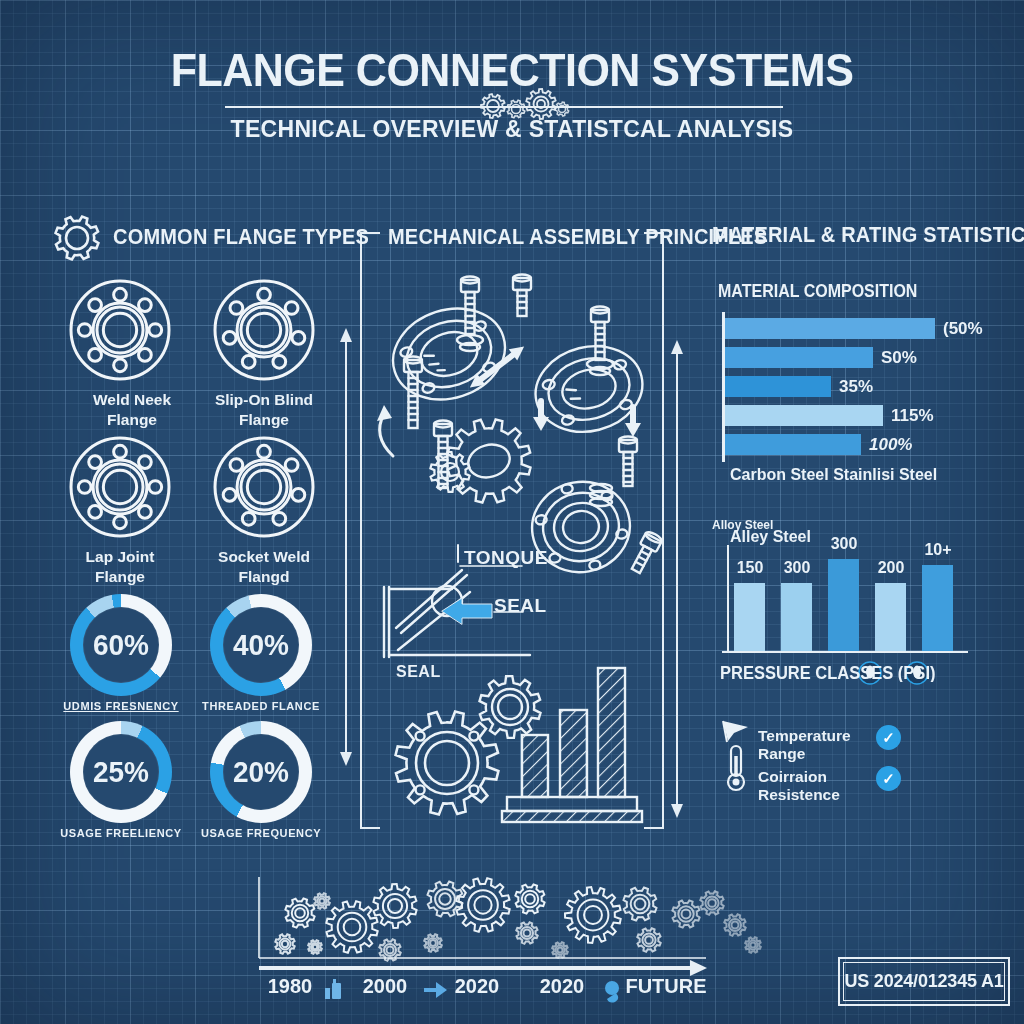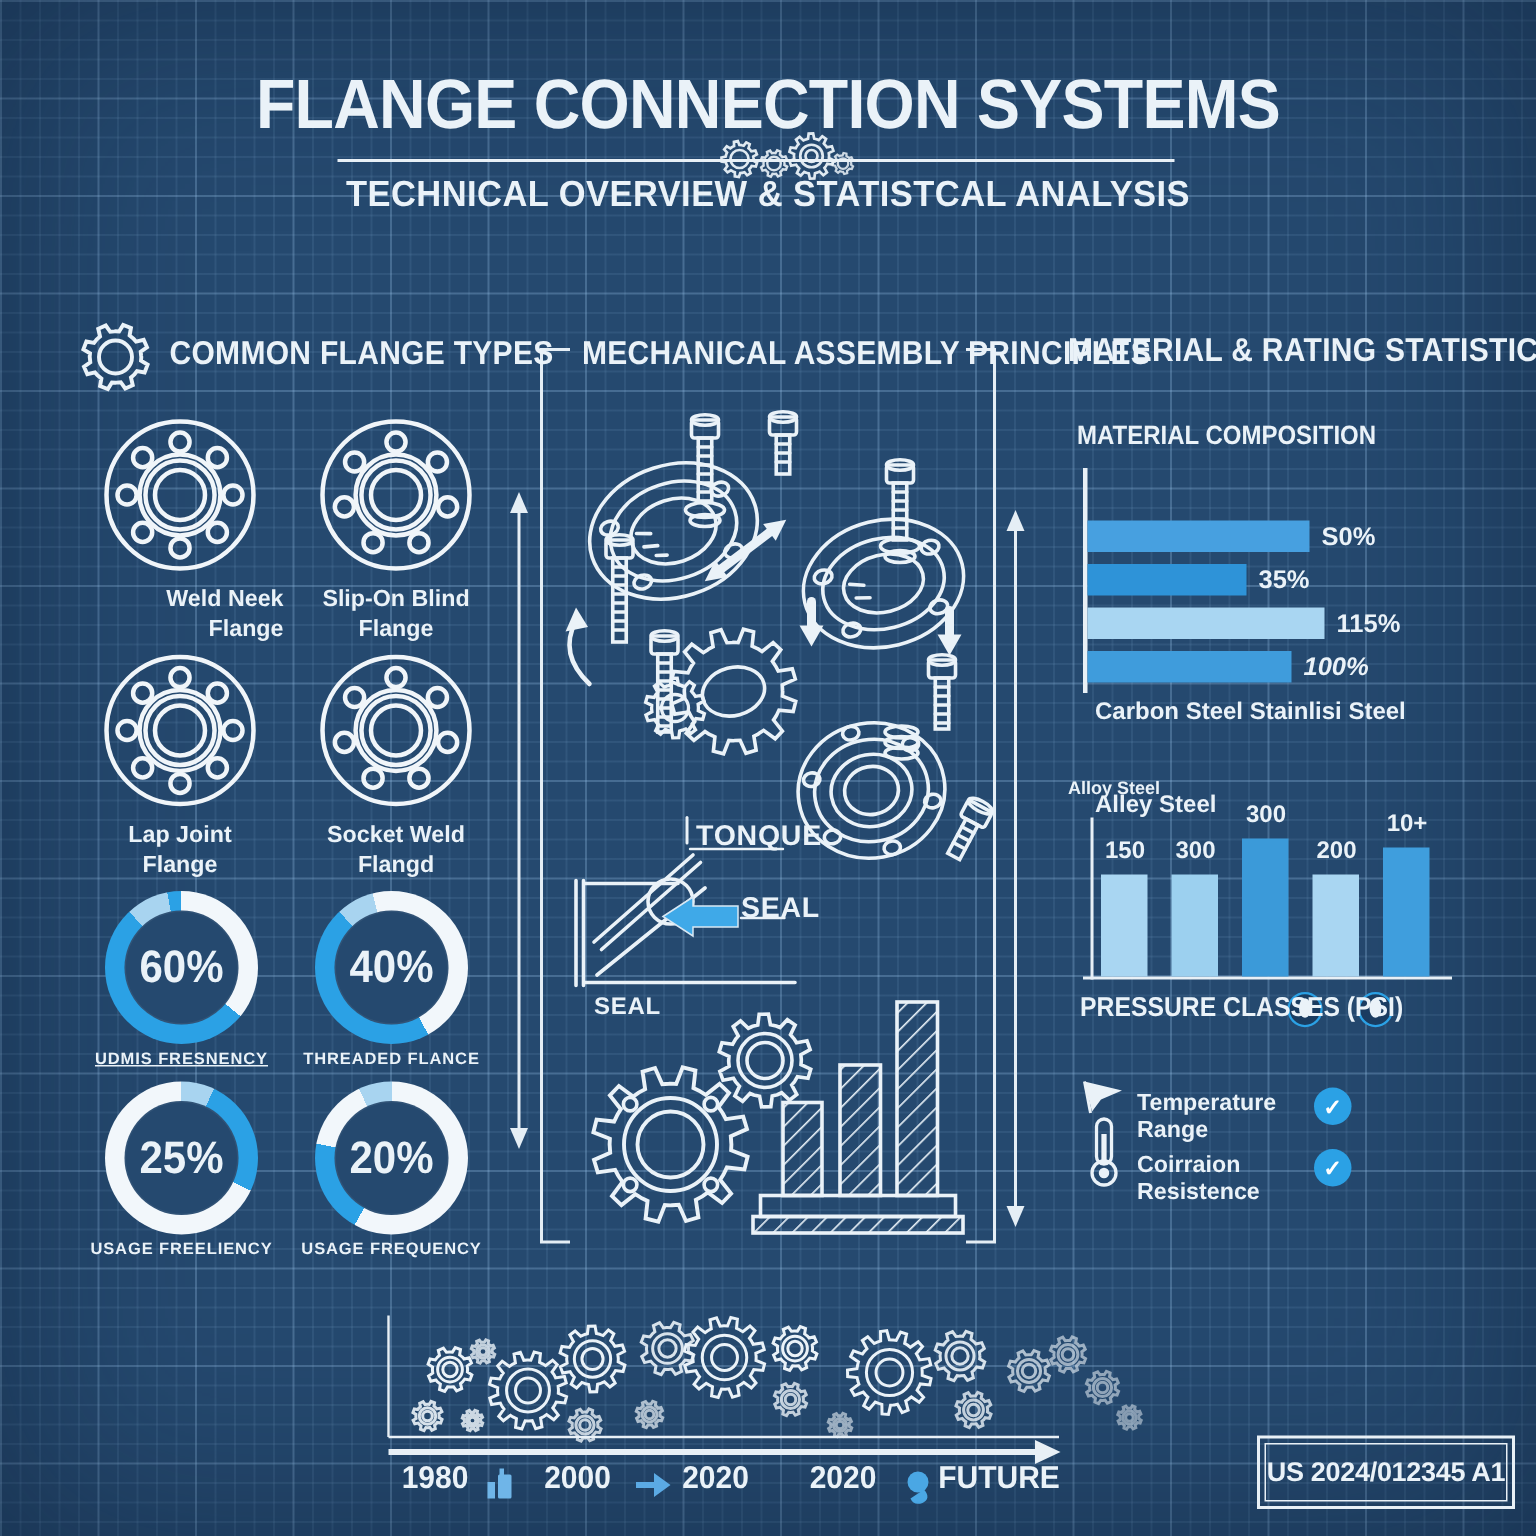--- a/index.html
+++ b/index.html
@@ -486,21 +486,21 @@
 
   <h1 id="title" class="abs layer txt">FLANGE CONNECTION SYSTEMS</h1>
   <div id="divider" class="abs layer"></div>
   <div id="subtitle" class="abs layer txt">TECHNICAL OVERVIEW &amp; STATISTCAL ANALYSIS</div>
 
   <h2 class="abs layer sec-head" style="left:113px;top:224px;">COMMON FLANGE TYPES</h2>
   <h2 class="abs layer sec-head" style="left:388px;top:224px;">MECHANICAL ASSEMBLY PRINCIPLES</h2>
   <h2 class="abs layer sec-head" style="left:712px;top:222px;">MATERIAL &amp; RATING STATISTICS</h2>
 
   <div id="flange-labels" class="abs layer">
-      <div class="abs flange-label txt" style="left: 39px; top: 390px; text-align: right;">
+      <div class="abs flange-label txt" style="left: 57px; top: 390px;">
         <div>Weld Neek</div>
         <div>Flange</div>
       </div>
       <div class="abs flange-label txt" style="left: 189px; top: 390px;">
         <div>Slip-On Blind</div>
         <div>Flange</div>
       </div>
       <div class="abs flange-label txt" style="left: 45px; top: 547px;">
         <div>Lap Joint</div>
         <div>Flange</div>
@@ -532,20 +532,24 @@
       </div>
       <div class="abs donut-cap txt" style="left: 176px; top: 827px;">USAGE FREQUENCY</div>
     </div>
 
   <div class="abs layer art-label" style="left:464px;top:547px;">TONQUE</div>
   <div class="abs layer art-label" style="left:494px;top:595px;">SEAL</div>
   <div class="abs layer art-label" style="left:396px;top:663px;font-size:16px;">SEAL</div>
 
   <h3 class="abs layer" style="left:718px;top:282px;font-size:16px;transform:scaleY(1.1);transform-origin:left top;">MATERIAL COMPOSITION</h3>
   <div id="hbar-chart" class="abs layer" style="left:722px;top:312px;width:292px;height:150px;border-left:3px solid #E8F0F6;">
+      <div class="hbar-row" style="top: 6px; width: 292px;">
+        <div class="hbar-fill" style="width: 210px; background: rgb(91, 170, 228);"></div>
+        <div class="hbar-label txt" style="left: 218px;">(50%</div>
+      </div>
       <div class="hbar-row" style="top: 35px; width: 292px;">
         <div class="hbar-fill" style="width: 148px; background: rgb(71, 160, 224);"></div>
         <div class="hbar-label txt" style="left: 156px;">S0%</div>
       </div>
       <div class="hbar-row" style="top: 64px; width: 292px;">
         <div class="hbar-fill" style="width: 106px; background: rgb(46, 147, 216);"></div>
         <div class="hbar-label txt" style="left: 114px;">35%</div>
       </div>
       <div class="hbar-row" style="top: 93px; width: 292px;">
         <div class="hbar-fill" style="width: 158px; background: rgb(169, 214, 242);"></div>

